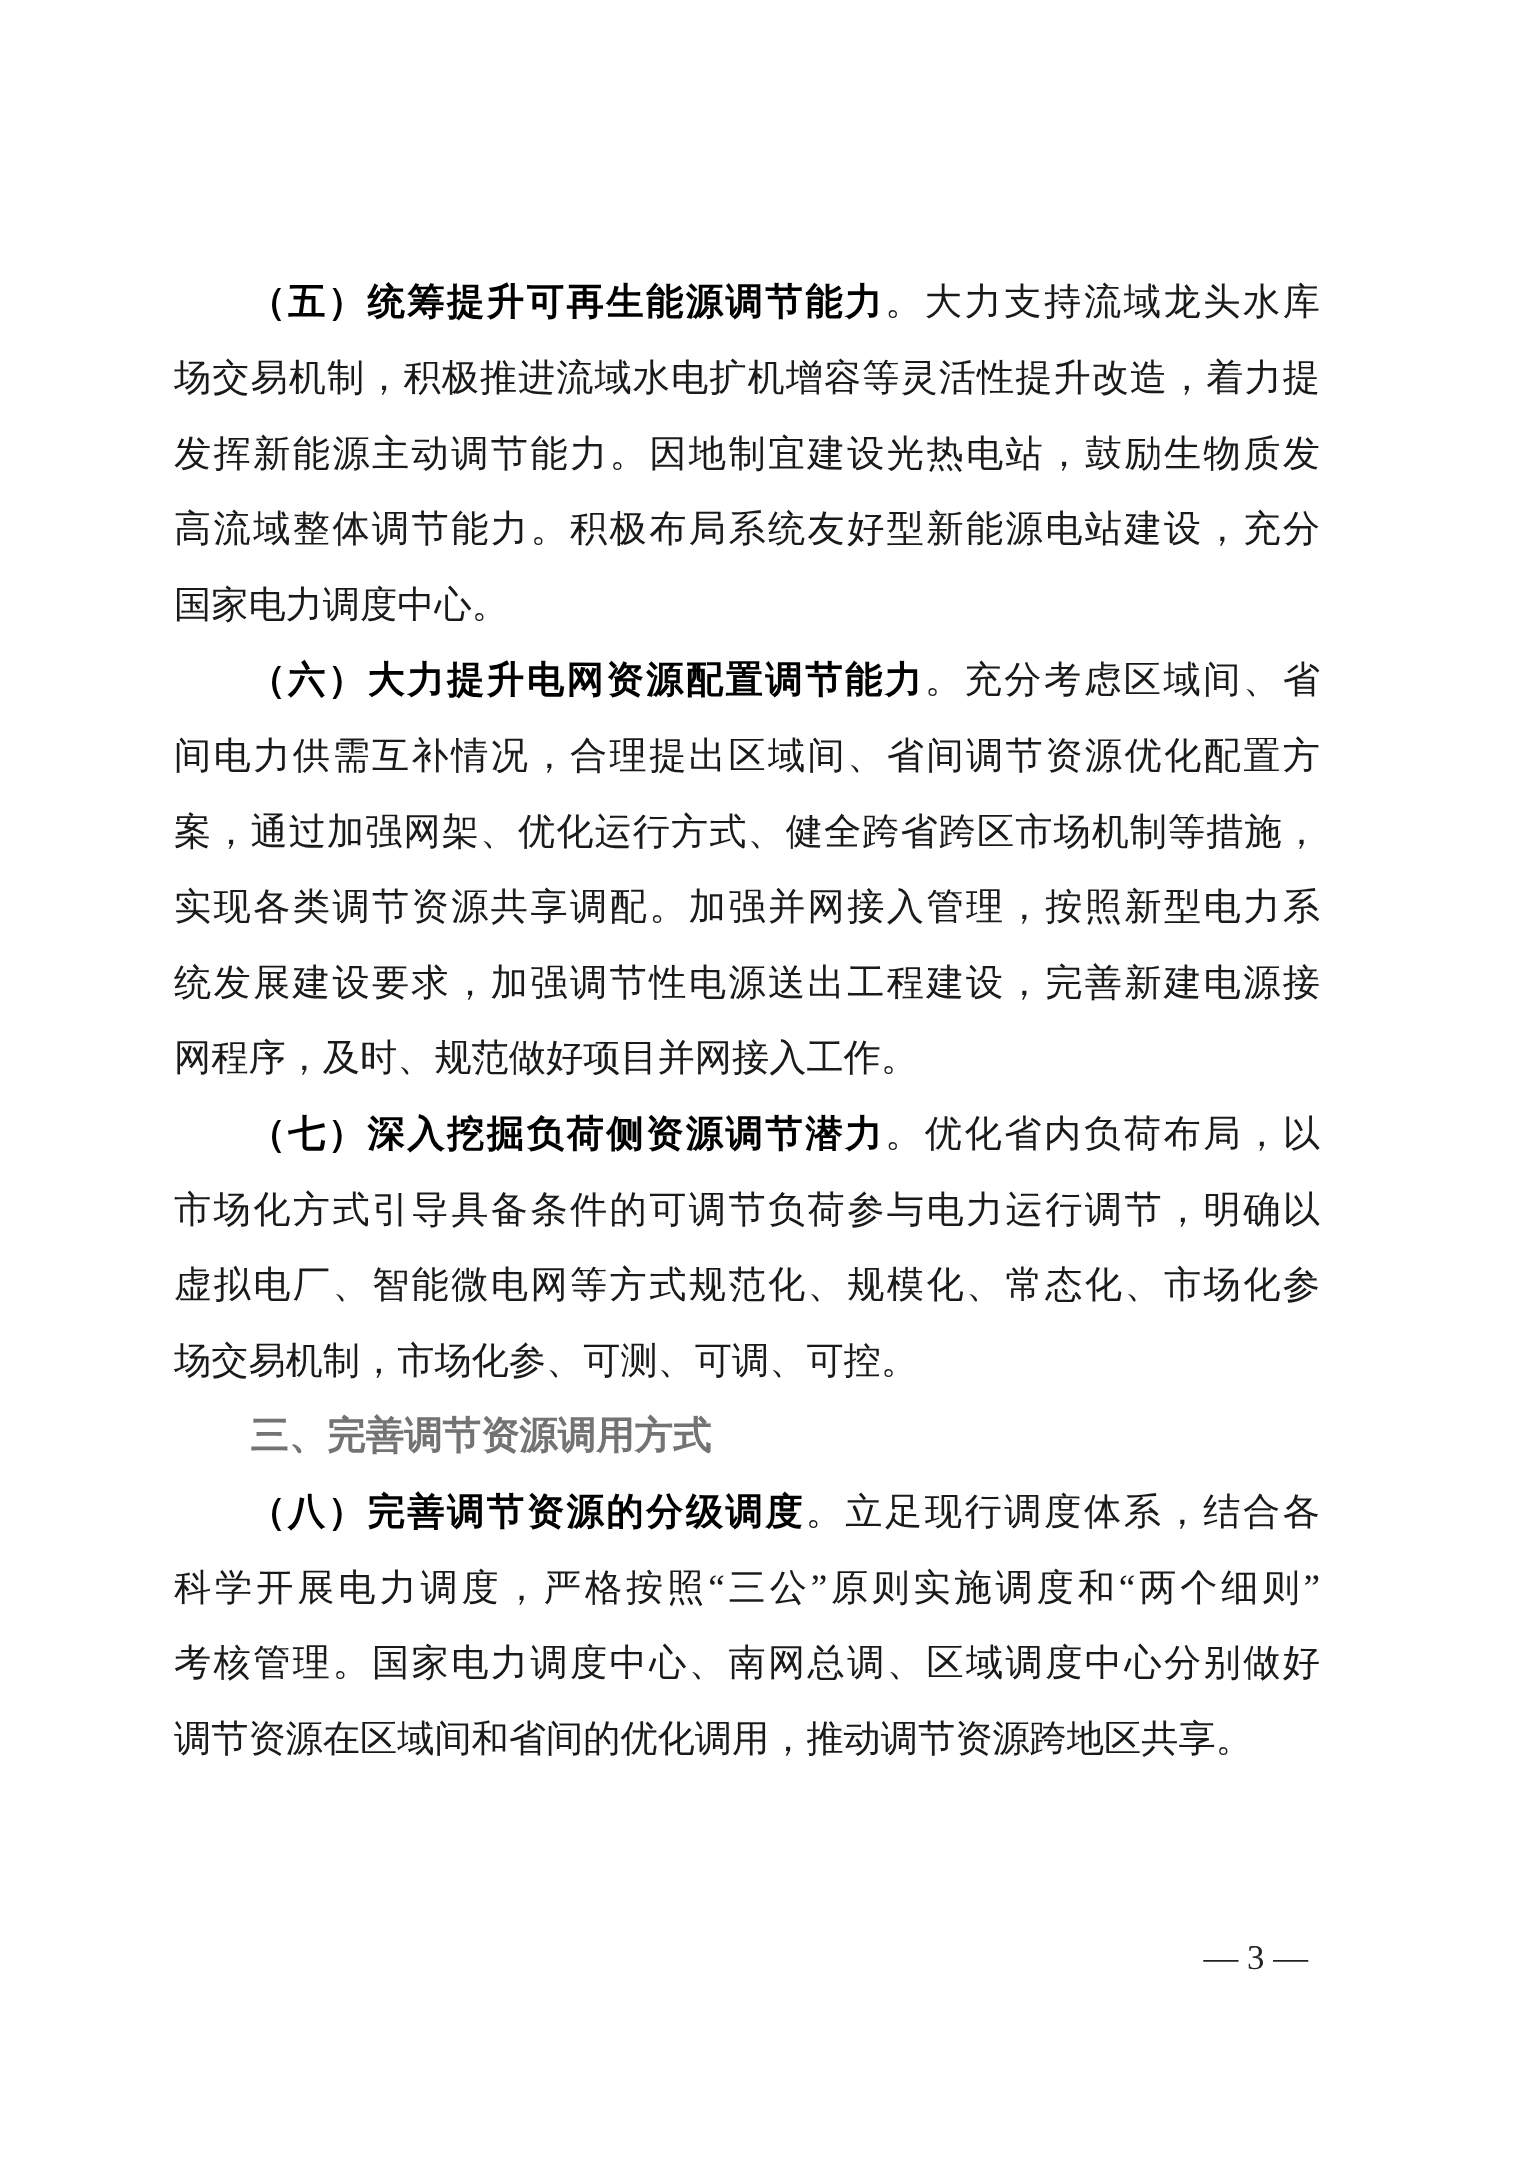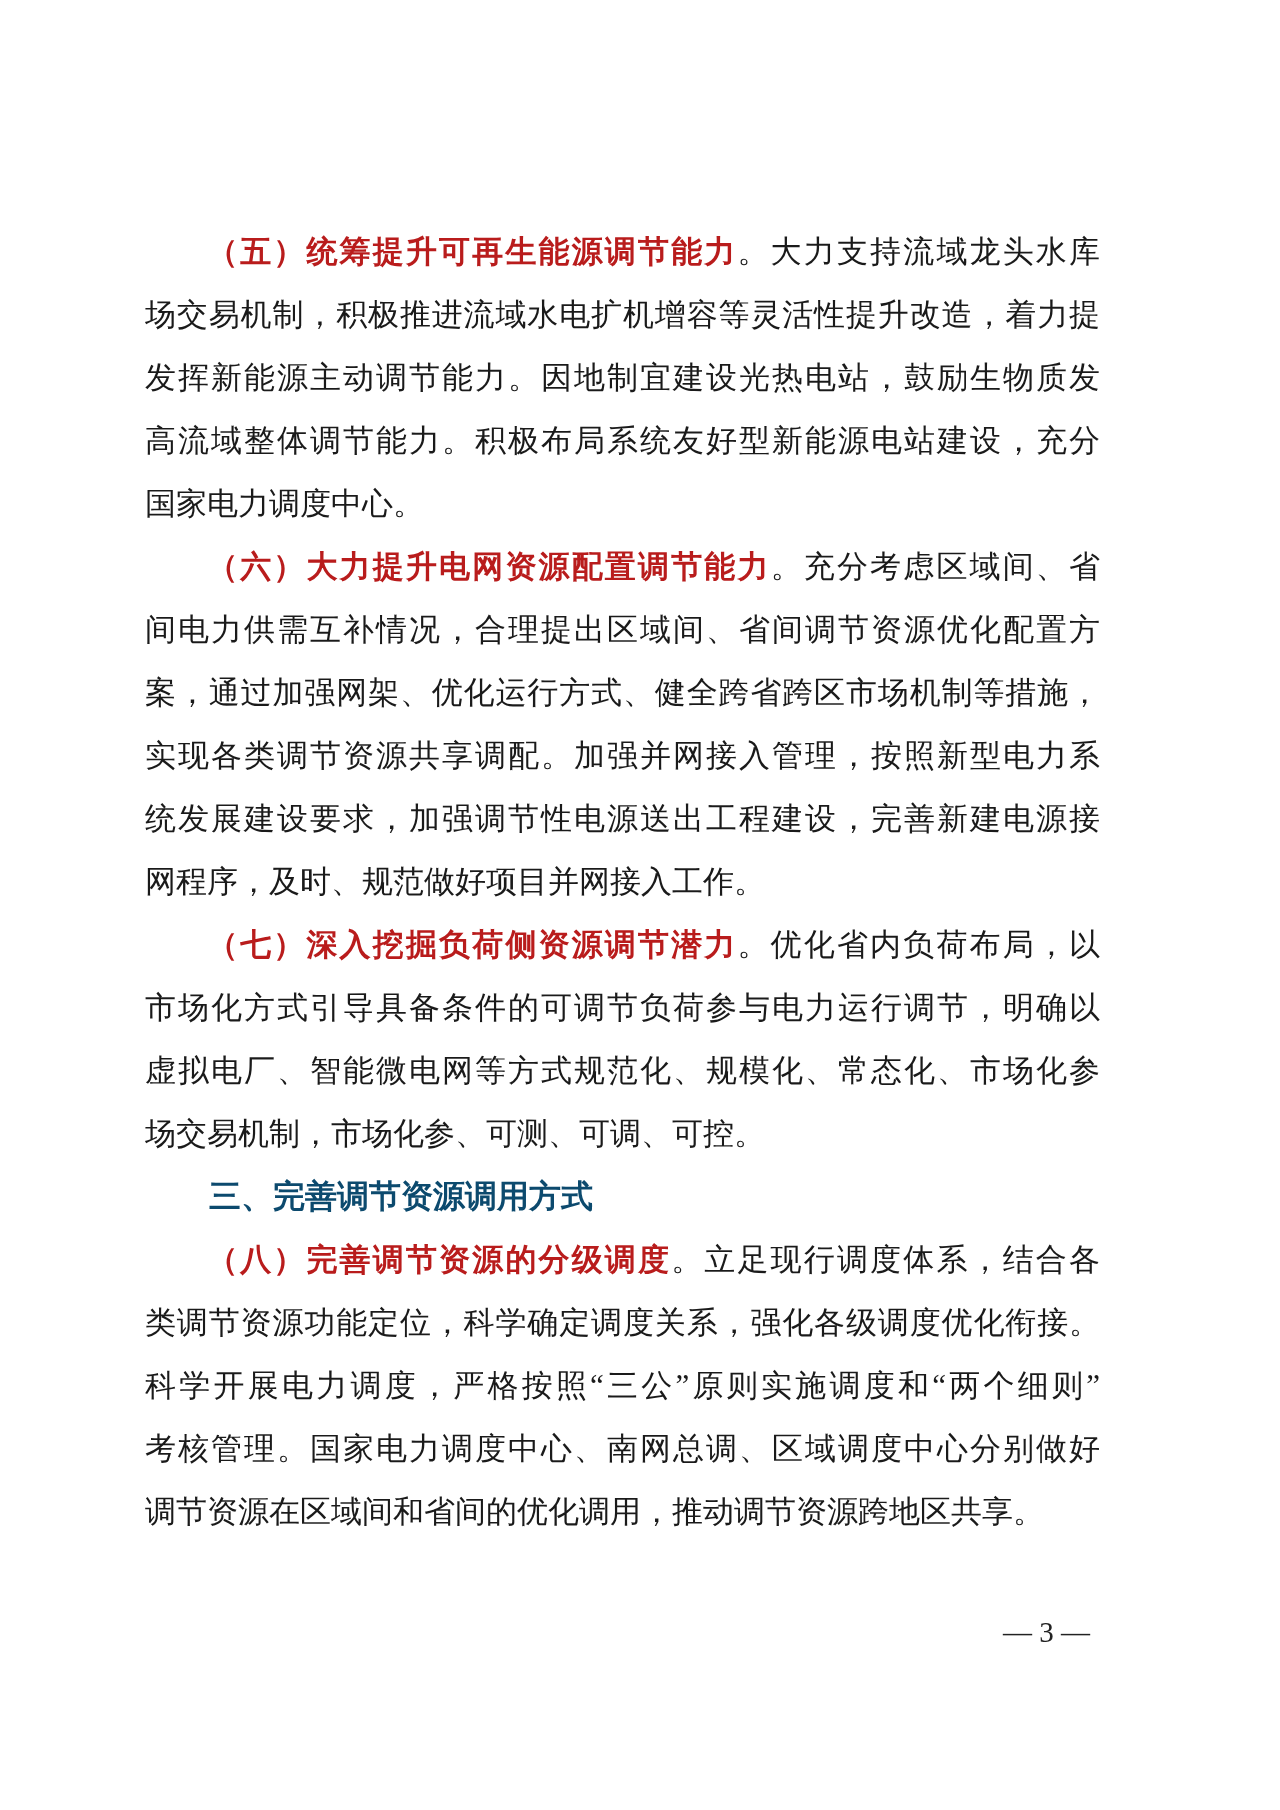--- a/index.html
+++ b/index.html
@@ -32,27 +32,27 @@
     text-justify: inter-character;
   }
   .line.fill {
     text-align-last: justify;
   }
   .line.first {
     text-indent: 2em;
   }
   .lead {
     font-weight: 700;
-    color: #b91c1c;
+    color: #000000;
   }
   .paragraph.heading .line {
     font-family: "DejaVu Sans", "Liberation Sans", sans-serif;
     font-weight: 700;
     font-size: 32px;
-    color: #0c4a6e;
+    color: #737373;
     letter-spacing: 0;
   }
   .page-number {
     position: absolute;
     top: 1612px;
     right: 190px;
     height: 40px;
     line-height: 40px;
     font-family: "Liberation Serif", "DejaVu Serif", serif;
     font-size: 29px;
@@ -84,20 +84,19 @@
         <div class="line fill first"><span class="lead">（七）深入挖掘负荷侧资源调节潜力</span>。优化省内负荷布局，以</div>
         <div class="line fill">市场化方式引导具备条件的可调节负荷参与电力运行调节，明确以</div>
         <div class="line fill">虚拟电厂、智能微电网等方式规范化、规模化、常态化、市场化参</div>
         <div class="line">场交易机制，市场化参、可测、可调、可控。</div>
       </div>
       <div class="paragraph heading">
         <div class="line first">三、完善调节资源调用方式</div>
       </div>
       <div class="paragraph body">
         <div class="line fill first"><span class="lead">（八）完善调节资源的分级调度</span>。立足现行调度体系，结合各</div>
-        <div class="line fill">类调节资源功能定位，科学确定调度关系，强化各级调度优化衔接。</div>
         <div class="line fill">科学开展电力调度，严格按照“三公”原则实施调度和“两个细则”</div>
         <div class="line fill">考核管理。国家电力调度中心、南网总调、区域调度中心分别做好</div>
         <div class="line">调节资源在区域间和省间的优化调用，推动调节资源跨地区共享。</div>
       </div>
     </div>
   <div class="page-number">— 3 —</div>
 </div>
 
 </body></html>

